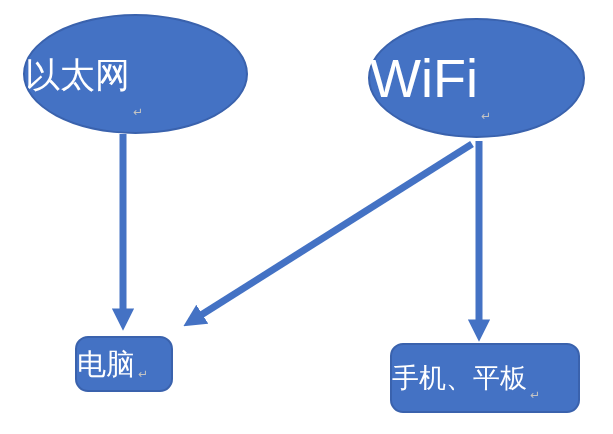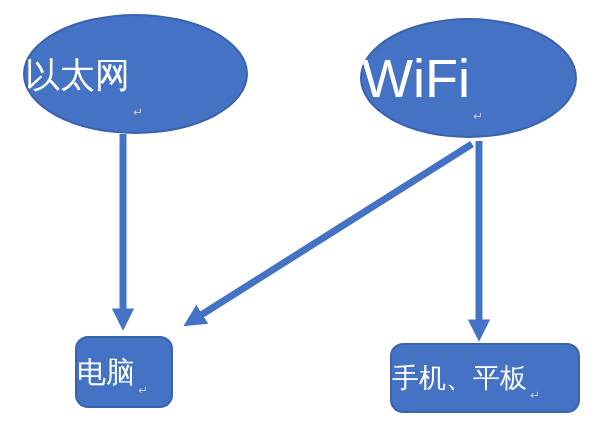--- a/index.html
+++ b/index.html
@@ -36,27 +36,27 @@
   }
   .rect {
     border-radius: 13px;
   }
   .node-ethernet {
     left: 23px; top: 14px;
     width: 225px; height: 120px;
     font-size: 35px;
   }
   .node-wifi {
-    left: 360px; top: 18px;
+    left: 368px; top: 18px;
     width: 217px; height: 120px;
     font-size: 54px;
   }
   .node-computer {
     left: 75px; top: 336px;
-    width: 98px; height: 72px;
+    width: 98px; height: 56px;
     font-size: 29px;
   }
   .node-mobile {
     left: 390px; top: 343px;
     width: 190px; height: 70px;
     font-size: 27px;
   }
   .label {
     white-space: nowrap;
     line-height: 1;

